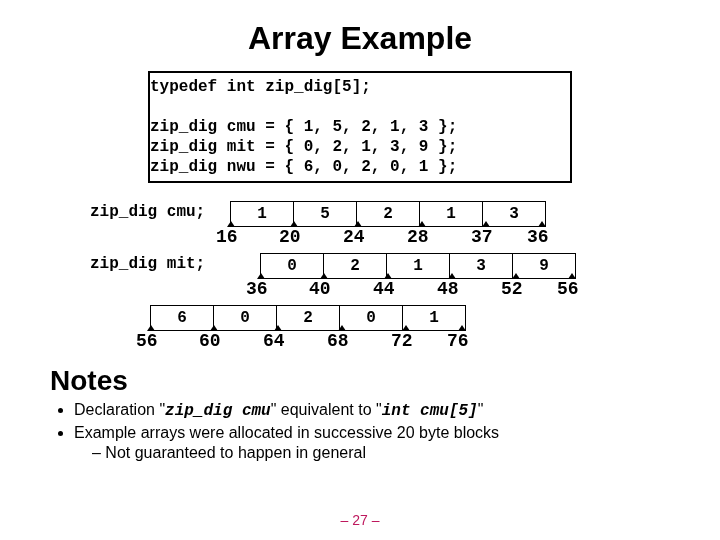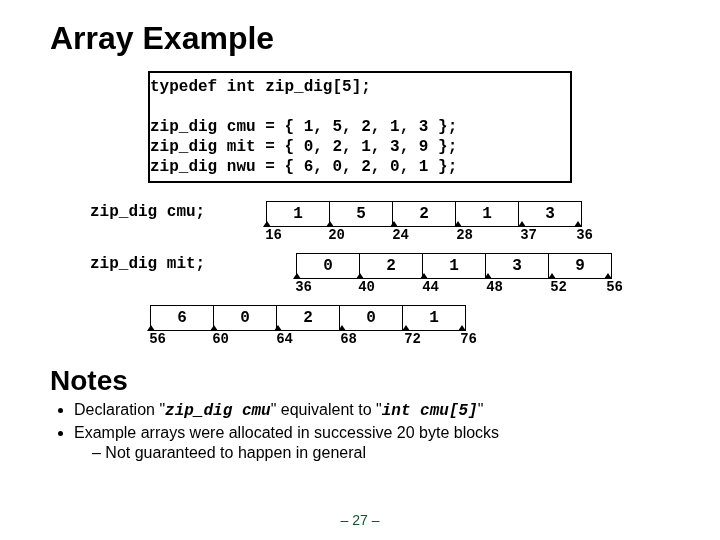--- a/index.html
+++ b/index.html
@@ -11,41 +11,41 @@
     font-family: Arial, Helvetica, sans-serif;
     color: #000;
     position: relative;
   }
   .slide {
     padding: 10px 50px 0 50px;
   }
   h1 {
     font-size: 32px;
     font-weight: bold;
+    text-align: center;
     margin: 10px 0 14px 0;
   }
   .codebox {
     border: 2px solid #000;
     margin: 0 auto 18px auto;
     width: 420px;
     padding: 4px 0;
     font-family: "Courier New", monospace;
     font-size: 16px;
     font-weight: bold;
     line-height: 1.25;
     white-space: pre;
   }
   .arr-wrap {
     margin: 0 40px 4px 40px;
   }
   .arr-row {
     display: flex;
     align-items: flex-start;
     height: 52px;
-    gap: 36px;
   }
   .arr-label {
     font-family: "Courier New", monospace;
     font-weight: bold;
     font-size: 16px;
     width: 140px;
     flex: 0 0 140px;
     padding-top: 2px;
   }
   .arr-cells {
@@ -71,22 +71,22 @@
   .addr-bar {
     position: relative;
     height: 26px;
     margin-top: 0;
   }
   .addr {
     position: absolute;
     top: 0;
     font-family: "Courier New", monospace;
     font-weight: bold;
-    font-size: 14px;
-    text-align: right;
+    font-size: 18px;
+    text-align: left;
     width: 30px;
     transform: translateX(-50%);
   }
   .arrowhead {
     position: absolute;
     top: -6px;
     width: 0; height: 0;
     border-left: 4px solid transparent;
     border-right: 4px solid transparent;
     border-bottom: 6px solid #000;
@@ -117,21 +117,21 @@
     font-family: "Courier New", monospace;
     font-weight: bold;
     font-style: italic;
   }
   .pagenum {
     position: absolute;
     bottom: 12px;
     left: 0; right: 0;
     text-align: center;
     font-size: 14px;
-    color: #14532d;
+    color: #be185d;
   }
 </style>
 </head>
 <body>
 
 <div class="slide">
   <h1>Array Example</h1>
 
   <div class="codebox"><span>typedef int zip_dig[5];</span>
 

